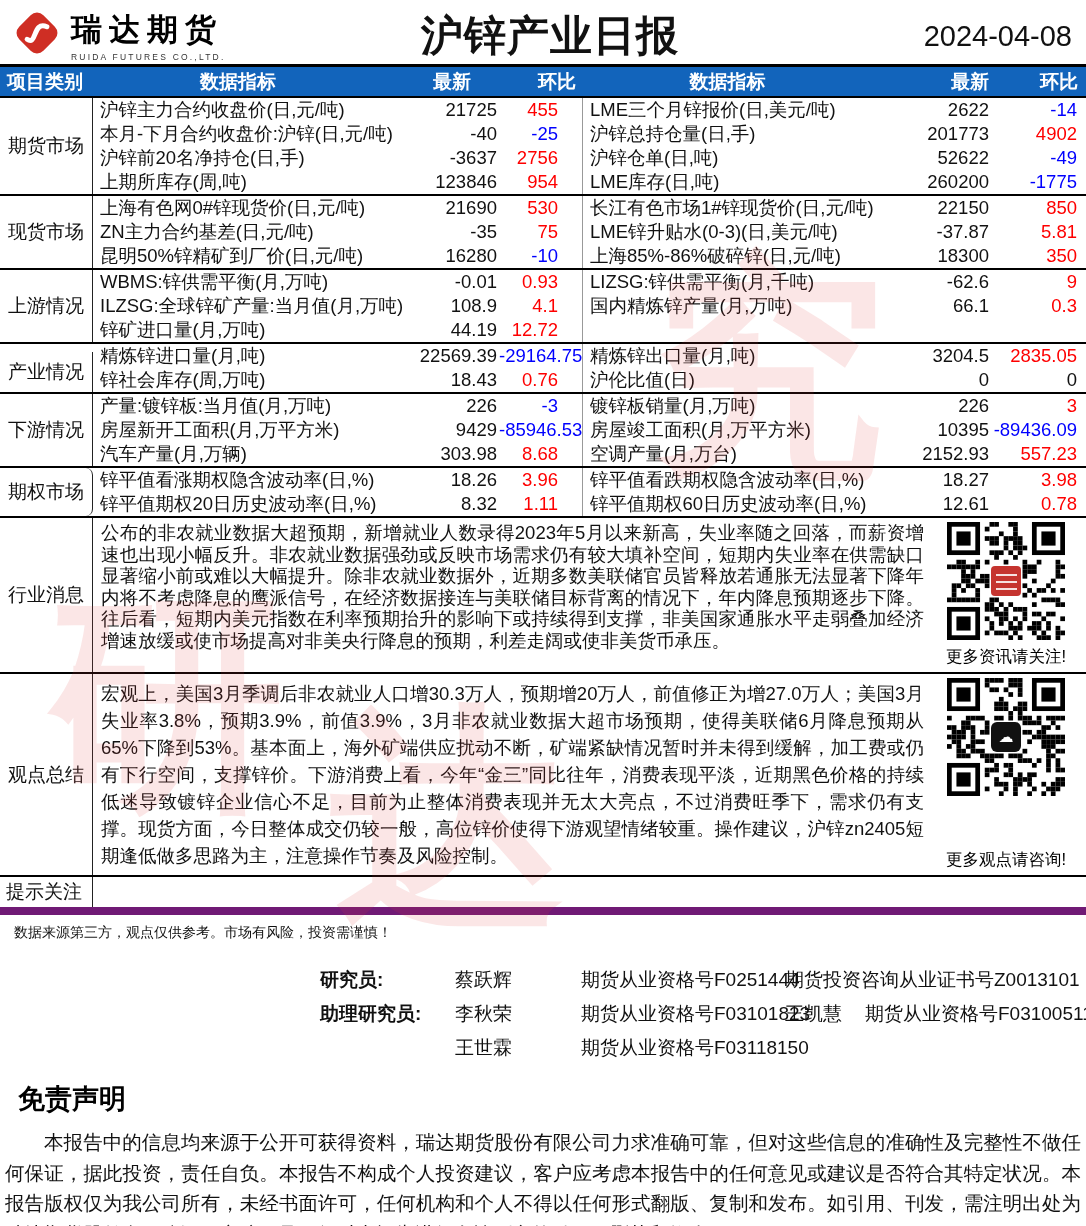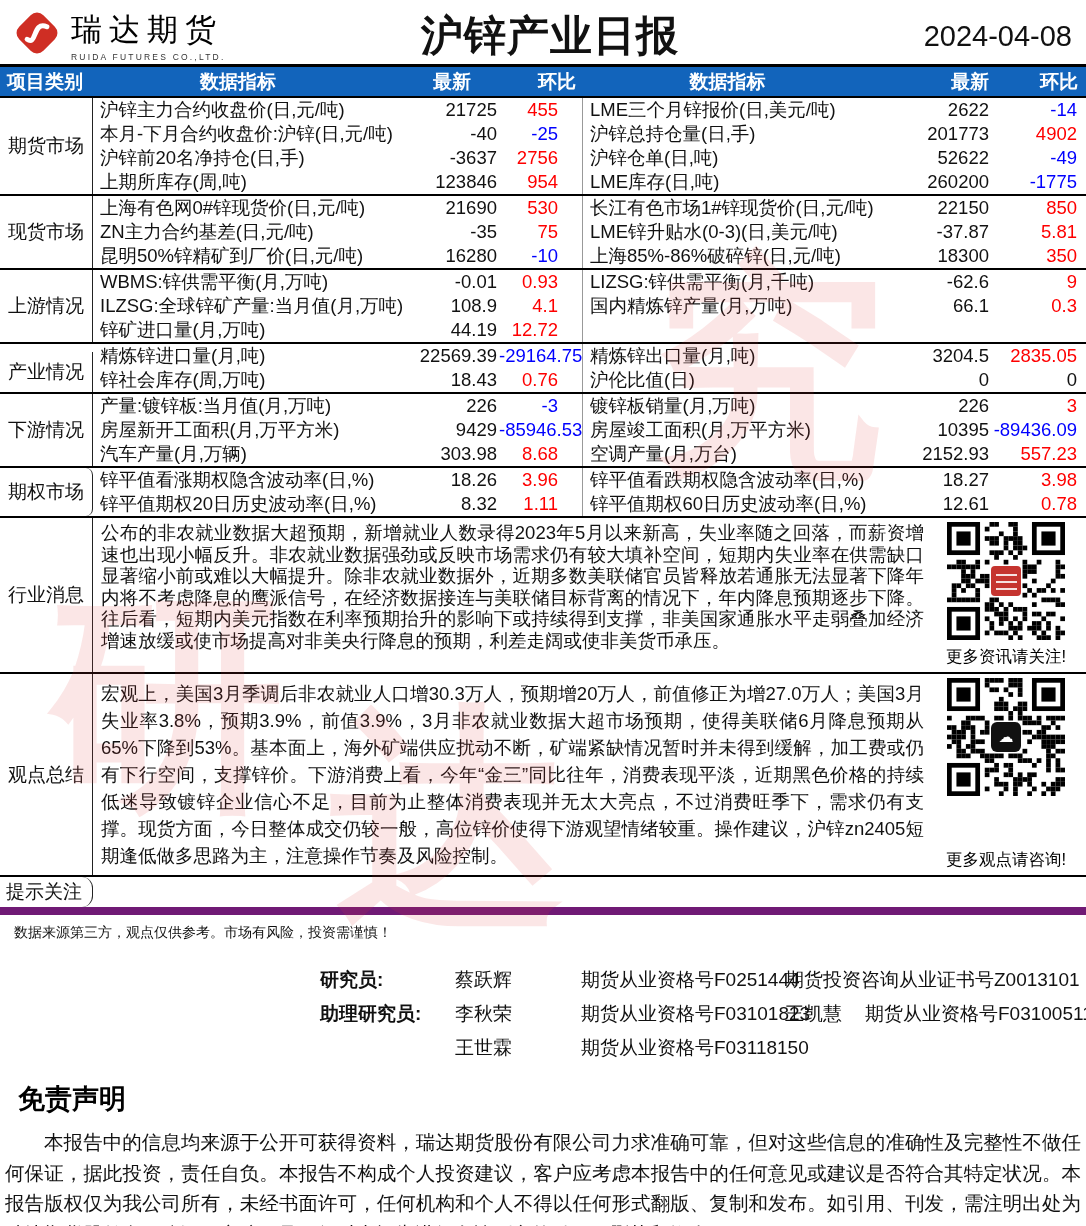--- a/index.html
+++ b/index.html
@@ -8,21 +8,21 @@
   
   .watermark-layer{position:absolute;inset:0;z-index:3;pointer-events:none;}
   .wm{position:absolute;font-weight:bold;color:rgba(222,64,58,0.13);line-height:1;font-size:235px;}
   .wm1{left:650px;top:250px;}
   .wm2{left:50px;top:585px;}
   .wm3{left:330px;top:700px;}
   
   .hdr{display:flex;align-items:flex-start;padding:6px 0 0 10px;height:58px;}
   .brand{display:flex;align-items:center;gap:7px;width:295px;}
   .brand-txt{display:flex;flex-direction:column;}
-  .brand-name{font-size:31px;font-weight:normal;letter-spacing:7px;color:#000;white-space:nowrap;}
+  .brand-name{font-size:31px;font-weight:bold;letter-spacing:7px;color:#000;white-space:nowrap;}
   .brand-sub{font-size:8.5px;letter-spacing:2.2px;color:#333;margin-top:1px;white-space:nowrap;}
   .title{flex:1;text-align:center;font-size:42px;font-weight:bold;letter-spacing:1px;margin-top:2px;white-space:nowrap;}
   .date{width:277px;text-align:right;font-size:29px;padding-right:14px;margin-top:14px;white-space:nowrap;}
   
   .rtable{border-bottom:8px solid #701a75;}
   .thead{display:grid;grid-template-columns:93px 290px 116px 84px 289px 121px 93px;
          background:#1264bb;color:#fff;font-weight:bold;font-size:19px;height:29px;line-height:29px;
          border-top:3px solid #000;border-bottom:2px solid #000;}
   .th{white-space:nowrap;overflow:visible;}
   .th0{padding-left:7px;}
@@ -52,21 +52,21 @@
   .summary .ptext{line-height:27px;padding:6px 2px 6px 8px;}
   .qrcell{display:flex;flex-direction:column;align-items:center;justify-content:space-between;gap:6px;padding:4px 0;}
   .qrbox{position:relative;width:118px;height:118px;background:#fff;}
   .qr-logo{position:absolute;left:44px;top:44px;width:30px;height:30px;border-radius:4px;
            display:flex;align-items:center;justify-content:center;}
   .qr-logo-red{background:#c5342f;background-image:repeating-linear-gradient(0deg,rgba(255,255,255,.85) 0 2px,transparent 2px 7px);background-size:70% 60%;background-position:center;background-repeat:no-repeat;}
   .qr-logo-dark{background:#111;color:#fff;font-size:15px;border-radius:6px;}
   .qr-caption{font-size:16.5px;color:#000;white-space:nowrap;}
   
   .tips{display:grid;grid-template-columns:93px 1fr;height:30px;border-top:2px solid #000;}
-  .tips-cat{display:flex;align-items:center;border-right:1.5px solid #222;font-size:19px;padding-left:6px;border-radius:11px;}
+  .tips-cat{display:flex;align-items:center;border-right:1.5px solid #222;font-size:19px;padding-left:6px;}
   .tips-content{height:30px;}
   
   .note{margin:9px 0 0 14px;font-size:14px;color:#111;}
   .researchers{position:relative;margin-top:19px;font-size:19px;}
   .res-row{position:relative;height:34px;}
   .rslot{position:absolute;top:6px;white-space:nowrap;}
   .slot-role{left:320px;font-weight:bold;}
   .slot-name{left:455px;}
   .slot-cert{left:555px;margin-left:26px;}
   .slot-name2{left:785px;}

